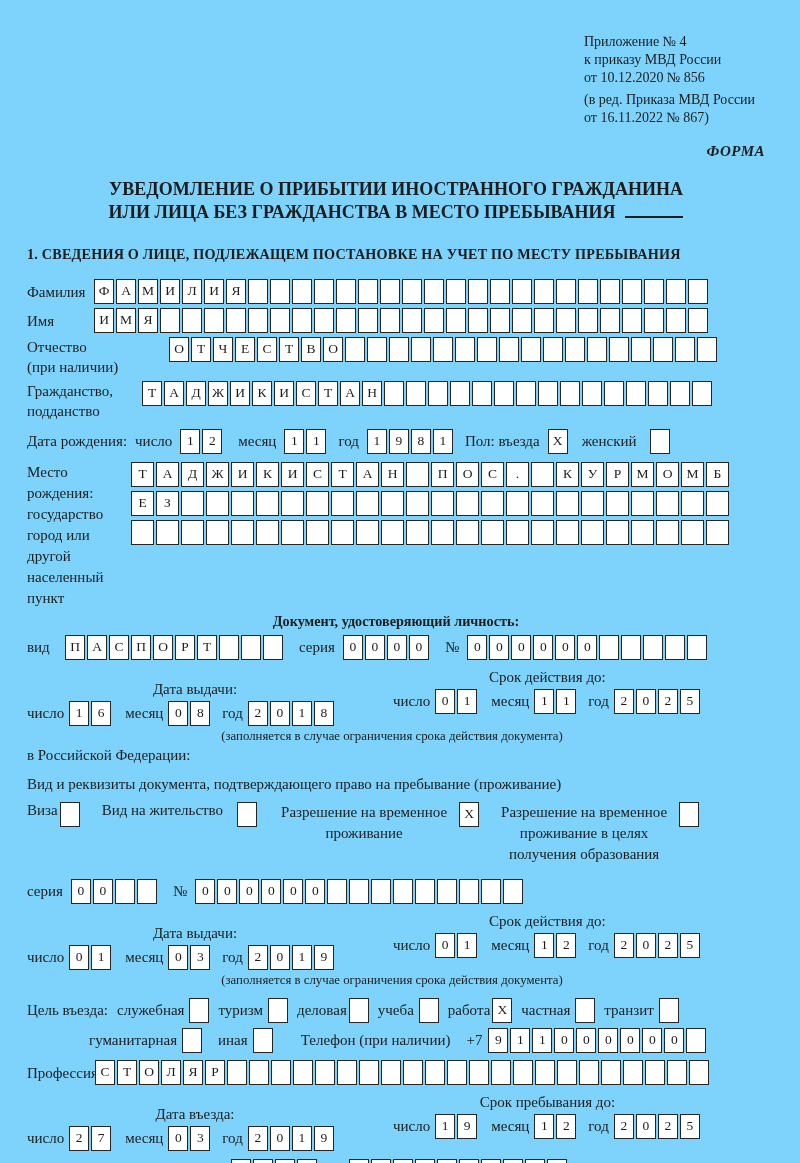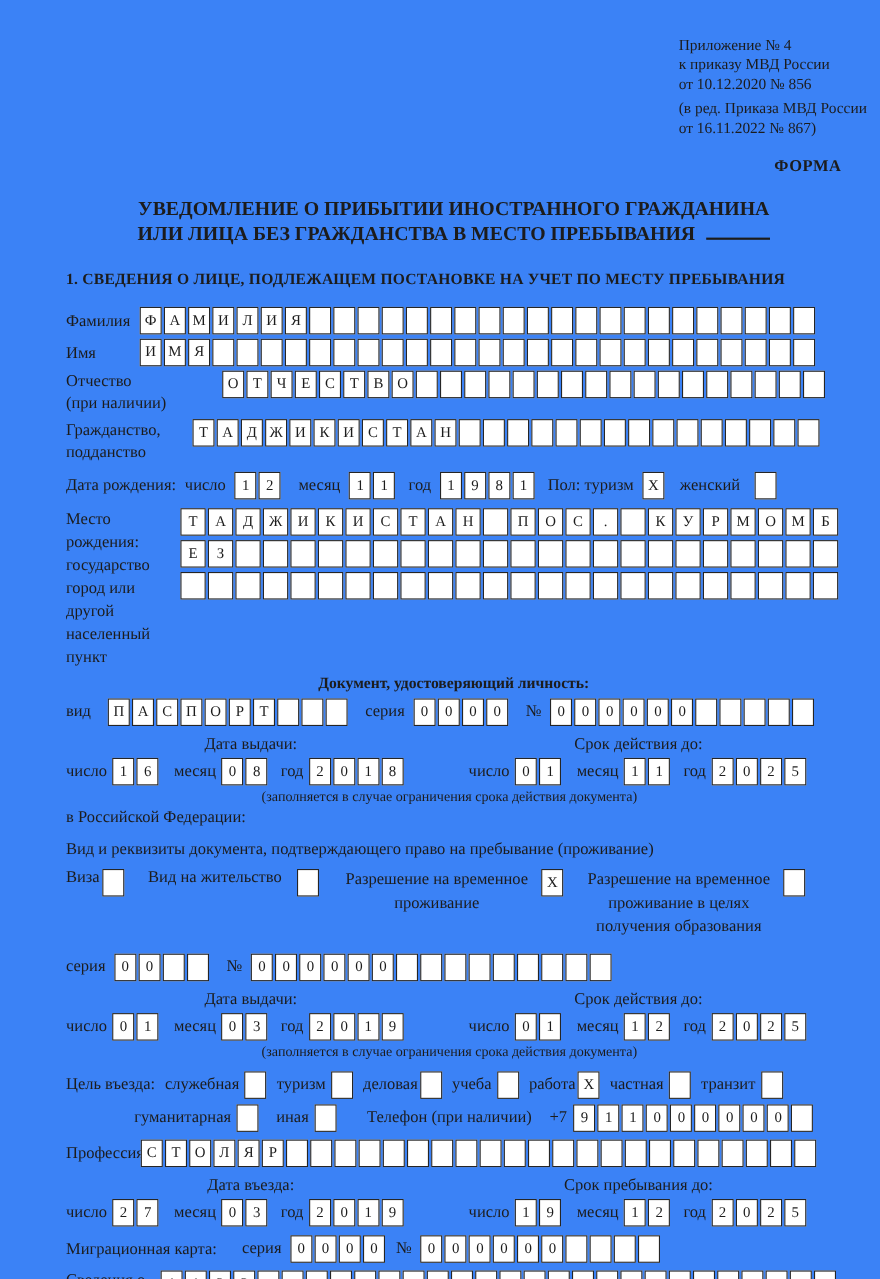--- a/index.html
+++ b/index.html
@@ -1,24 +1,24 @@
 <!DOCTYPE html>
 <html><head>
 <meta charset="utf-8">
 <style>
   html,body{margin:0;padding:0;background:#fff;}
   .page{
-    position:relative;width:800px;height:1163px;margin:0 auto;background:#3b82f6;
-    box-sizing:border-box;padding:33px 35px 0 60px;overflow:hidden;
+    position:relative;width:800px;height:1163px;margin:0 auto;background:#7dd3fc;
+    box-sizing:border-box;padding:33px 35px 0 27px;overflow:hidden;
     font-family:"Liberation Serif","DejaVu Serif",serif;color:#1c1c1c;font-size:15px;
   }
   .annex{margin-left:557px;line-height:18px;font-size:14px;}
   .annex div{white-space:nowrap;}
   .annex .gap{margin-top:4px;}
-  .forma{margin-top:16px;text-align:right;font-weight:bold;font-size:15px;letter-spacing:.5px;}
+  .forma{margin-top:16px;text-align:right;font-weight:bold;font-size:15px;letter-spacing:.5px;font-style:italic;}
   .title{margin-top:18px;text-align:center;font-weight:bold;font-size:18px;line-height:23px;}
   .t-underline{display:inline-block;width:58px;border-bottom:2px solid #1c1c1c;margin-left:10px;}
   .sec-heading{margin-top:22px;font-weight:bold;font-size:14.2px;letter-spacing:.2px;}
 
   .row{display:flex;align-items:center;margin-top:4px;}
   .row.top{align-items:flex-start;}
   .lbl{flex:none;line-height:20px;}
   .w67{width:67px;} .w142{width:142px;} .w115{width:115px;} .w104{width:104px;line-height:21px;} .w86{width:86px;line-height:19px;}
   .cells{white-space:nowrap;font-size:0;}
   .cell{
@@ -30,21 +30,21 @@
 
   .bd-lbl{flex:none;margin-right:8px;}
   .bp-rows .cells{display:block;margin-bottom:4px;}
 
   .doc-heading{margin-top:4px;text-align:center;font-weight:bold;font-size:14.2px;}
   .inline-lbl{flex:none;margin:0 8px 0 14px;}
   .first{margin-left:0;}
 
   .dates{display:flex;margin-top:8px;align-items:flex-start;}
   .dgroup{flex:none;}
-  .dgroup.left{width:336px;}
+  .dgroup.left{width:336px;margin-top:12px;}
   .dgroup.right{margin-left:30px;}
   .dg-head{text-align:center;line-height:18px;margin-bottom:3px;}
   .dg-fields{display:flex;align-items:center;}
   .dlbl{flex:none;margin-right:5px;}
   .dlbl.m{margin-left:12px;} .dlbl.g{margin-left:10px;}
   .note{margin-top:3px;text-align:center;font-size:12.8px;padding-right:8px;}
 
   .res-line{margin-top:6px;line-height:23px;}
   .opt-row{display:flex;align-items:flex-start;margin-top:6px;}
   .opt{display:flex;align-items:flex-start;}
@@ -106,21 +106,21 @@
   </div>
 
   <div class="row" style="margin-top:8px;">
     <span class="bd-lbl">Дата рождения:</span>
     <span class="bd-lbl">число</span>
     <span class="cells"><span class="cell">1</span><span class="cell">2</span></span>
     <span class="bd-lbl ml14">месяц</span>
     <span class="cells"><span class="cell">1</span><span class="cell">1</span></span>
     <span class="bd-lbl ml10">год</span>
     <span class="cells"><span class="cell">1</span><span class="cell">9</span><span class="cell">8</span><span class="cell">1</span></span>
-    <span class="bd-lbl ml10">Пол: туризм</span>
+    <span class="bd-lbl ml10">Пол: въезда</span>
     <span class="cell checkbox" style="margin-left:0;">X</span>
     <span class="bd-lbl ml14">женский</span>
     <span class="cell checkbox"></span>
   </div>
 
   <div class="row top" style="margin-top:8px;">
     <div class="lbl w104">
       <div>Место рождения:</div>
       <div>государство</div>
       <div>город или другой</div>

